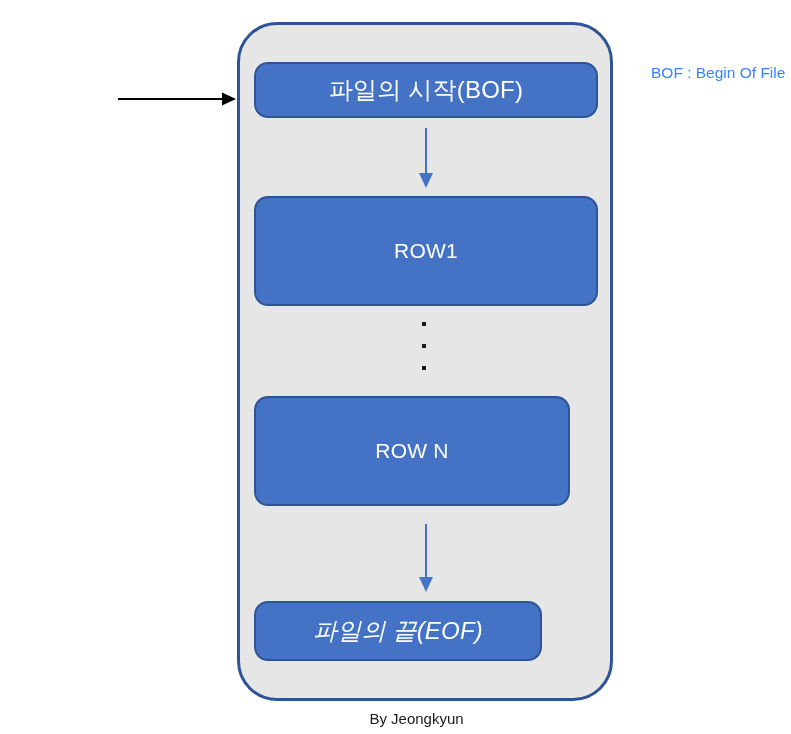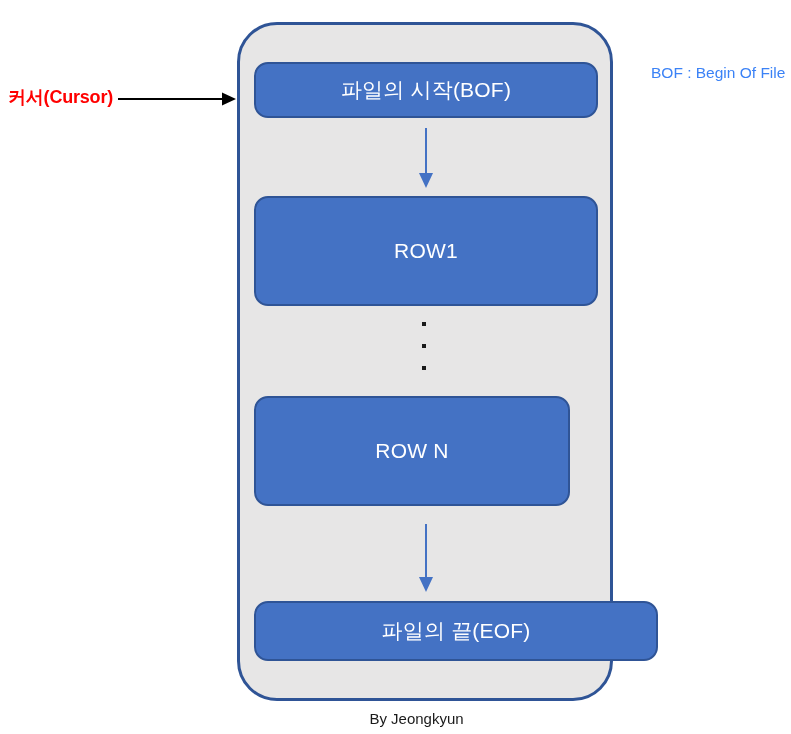--- a/index.html
+++ b/index.html
@@ -96,24 +96,25 @@
   }
   .box-rown {
     left: 254px;
     top: 396px;
     width: 316px;
     height: 110px;
   }
   .box-eof {
     left: 254px;
     top: 601px;
-    width: 404px;
+    width: 288px;
     height: 60px;
-  }
-  .box-bof .lbl, .box-eof .lbl { font-size: 21px; }
+    font-style: italic;
+  }
+  .box-bof .lbl, .box-eof .lbl { font-size: 24px; }
   .box-row1 .lbl, .box-rown .lbl { font-size: 21px; }
 
   
   .flow-arrow {
     position: absolute;
     width: 26px;
   }
   .arrow-top {
     left: 413px;
     top: 128px;
@@ -154,21 +155,20 @@
     font-size: 15px;
     color: #1A1A1A;
   }
   .caption span { margin-left: 42px; }
 </style>
 </head>
 <body>
 
 <div id="canvas">
 
-  <div class="cursor-label">커서(Cursor)</div>
 
   <svg class="cursor-arrow" viewBox="0 0 118 22" xmlns="http://www.w3.org/2000/svg">
     <line x1="0" y1="11" x2="104" y2="11" stroke="#000000" stroke-width="2.2"></line>
     <polygon points="104,4.5 118,11 104,17.5" fill="#000000"></polygon>
   </svg>
 
   <div class="legend">
     <span class="legend-line">BOF : Begin Of File</span>
   </div>
 

